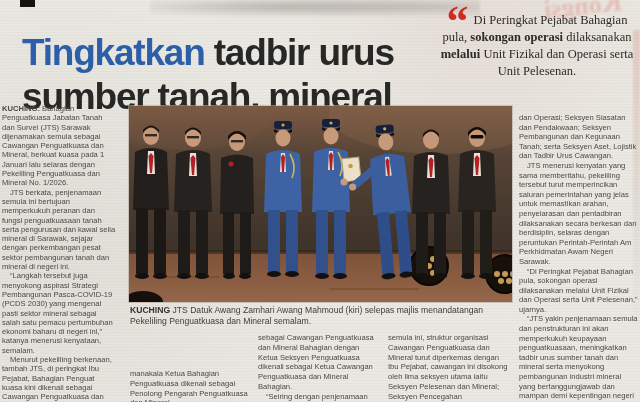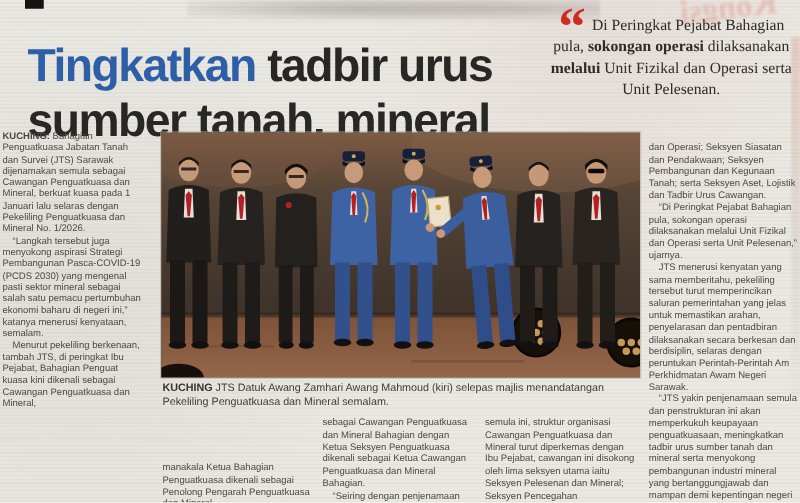--- a/index.html
+++ b/index.html
@@ -59,20 +59,21 @@
   <div class="ghost-smear"></div>
   <div class="showthrough">Kongsi</div>
   <div class="edge-streak"></div>
 
   <h1 class="headline"><span class="accent">Tingkatkan</span><span> tadbir urus sumber tanah, mineral</span></h1>
 
   <div class="pull-quote"><span class="qmark">“</span><span>Di Peringkat Pejabat Bahagian pula, </span><b>sokongan operasi</b><span> dilaksanakan </span><b>melalui</b><span> Unit Fizikal dan Operasi serta Unit Pelesenan.</span></div>
 
   <div class="bodycol col1">
     <p><b>KUCHING: </b><span>Bahagian Penguatkuasa Jabatan Tanah dan Survei (JTS) Sarawak dijenamakan semula sebagai Cawangan Penguatkuasa dan Mineral, berkuat kuasa pada 1 Januari lalu selaras dengan Pekeliling Penguatkuasa dan Mineral No. 1/2026.</span></p>
+    <p class="ind">JTS berkata, penjenamaan semula ini bertujuan memperkukuh peranan dan fungsi penguatkuasaan tanah serta pengurusan dan kawal selia mineral di Sarawak, sejajar dengan perkembangan pesat sektor pembangunan tanah dan mineral di negeri ini.</p>
     <p class="ind">“Langkah tersebut juga menyokong aspirasi Strategi Pembangunan Pasca-COVID-19 (PCDS 2030) yang mengenal pasti sektor mineral sebagai salah satu pemacu pertumbuhan ekonomi baharu di negeri ini,” katanya menerusi kenyataan, semalam.</p>
     <p class="ind">Menurut pekeliling berkenaan, tambah JTS, di peringkat Ibu Pejabat, Bahagian Penguat kuasa kini dikenali sebagai Cawangan Penguatkuasa dan Mineral,</p>
   </div>
 
   <div class="photo">
     <svg width="383" height="196" viewBox="0 0 383 196">
       <defs>
         <linearGradient id="wall" x1="0" y1="0" x2="0" y2="1">
           <stop offset="0" stop-color="#7d5a43"></stop>
           <stop offset="0.25" stop-color="#564436"></stop>
@@ -244,18 +245,18 @@
     <p>sebagai Cawangan Penguatkuasa dan Mineral Bahagian dengan Ketua Seksyen Penguatkuasa dikenali sebagai Ketua Cawangan Penguatkuasa dan Mineral Bahagian.</p>
     <p class="ind">“Seiring dengan penjenamaan</p>
   </div>
 
   <div class="bodycol col4">
     <p>semula ini, struktur organisasi Cawangan Penguatkuasa dan Mineral turut diperkemas dengan Ibu Pejabat, cawangan ini disokong oleh lima seksyen utama iaitu Seksyen Pelesenan dan Mineral; Seksyen Pencegahan</p>
   </div>
 
   <div class="bodycol col5">
     <p>dan Operasi; Seksyen Siasatan dan Pendakwaan; Seksyen Pembangunan dan Kegunaan Tanah; serta Seksyen Aset, Lojistik dan Tadbir Urus Cawangan.</p>
+    <p class="ind">JTS menerusi kenyatan yang sama memberitahu, pekeliling tersebut turut memperincikan saluran pemerintahan yang jelas untuk memastikan arahan, penyelarasan dan pentadbiran dilaksanakan secara berkesan dan berdisiplin, selaras dengan peruntukan Perintah-Perintah Am Perkhidmatan Awam Negeri Sarawak.</p>
     <p class="ind">“Di Peringkat Pejabat Bahagian pula, sokongan operasi dilaksanakan melalui Unit Fizikal dan Operasi serta Unit Pelesenan,” ujarnya.</p>
-    <p class="ind">JTS menerusi kenyatan yang sama memberitahu, pekeliling tersebut turut memperincikan saluran pemerintahan yang jelas untuk memastikan arahan, penyelarasan dan pentadbiran dilaksanakan secara berkesan dan berdisiplin, selaras dengan peruntukan Perintah-Perintah Am Perkhidmatan Awam Negeri Sarawak.</p>
     <p class="ind">“JTS yakin penjenamaan semula dan penstrukturan ini akan memperkukuh keupayaan penguatkuasaan, meningkatkan tadbir urus sumber tanah dan mineral serta menyokong pembangunan industri mineral yang bertanggungjawab dan mampan demi kepentingan negeri dan rakyat Sarawak,” tegasnya.</p>
   </div>
 
 </div>
 
 </body></html>

